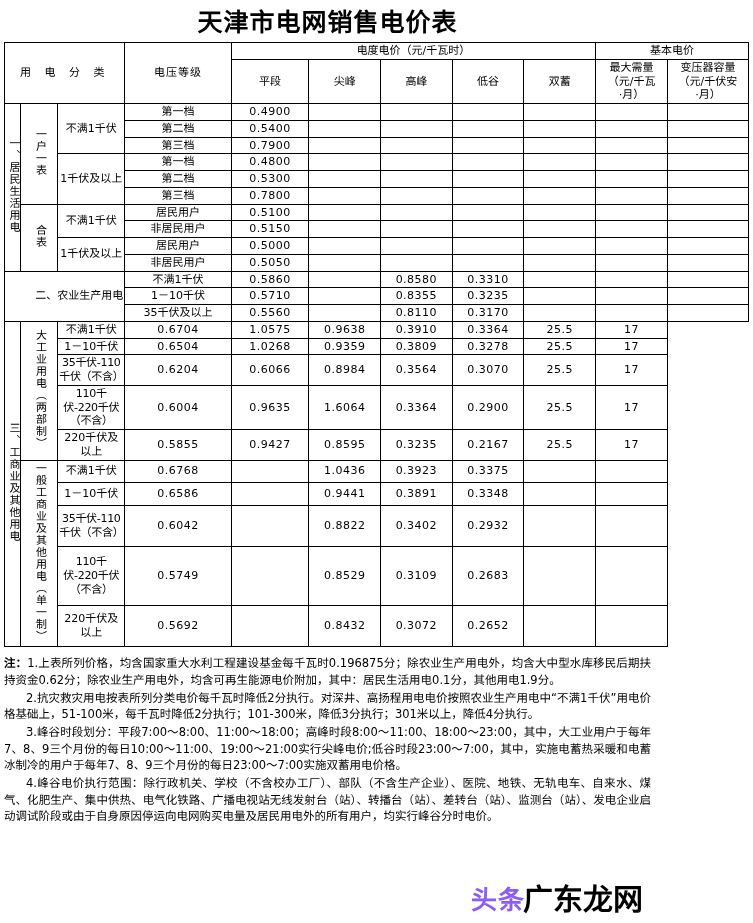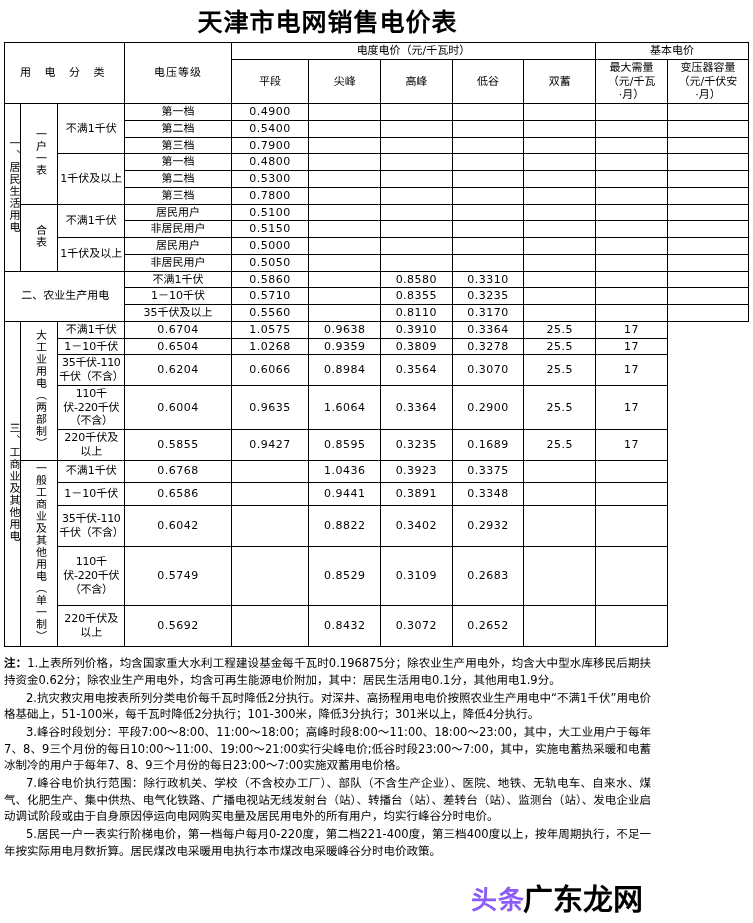--- a/index.html
+++ b/index.html
@@ -258,21 +258,21 @@
         <td class="num">0.5050</td>
         <td class="num"></td>
         <td class="num"></td>
         <td class="num"></td>
         <td class="num"></td>
         <td class="num"></td>
         <td class="num"></td>
       </tr>
 
       <tr>
-        <td rowspan="3" colspan="3" class="lbl lbl-left" style="text-align:center;padding-left:2px;">二、农业生产用电</td>
+        <td rowspan="3" colspan="3" class="lbl lbl-left" style="text-align:right;padding-left:2px;">二、农业生产用电</td>
         <td class="lbl">不满1千伏</td>
         <td class="num">0.5860</td>
         <td class="num"></td>
         <td class="num">0.8580</td>
         <td class="num">0.3310</td>
         <td class="num"></td>
         <td class="num"></td>
         <td class="num"></td>
       </tr>
       <tr>
@@ -341,21 +341,21 @@
         <td class="num">0.2900</td>
         <td class="num">25.5</td>
         <td class="num">17</td>
       </tr>
       <tr>
         <td class="lbl">220千伏及以上</td>
         <td class="num">0.5855</td>
         <td class="num">0.9427</td>
         <td class="num">0.8595</td>
         <td class="num">0.3235</td>
-        <td class="num">0.1689</td>
+        <td class="num">0.2167</td>
         <td class="num">25.5</td>
         <td class="num">17</td>
       </tr>
 
       <tr>
         <td rowspan="5" class="vert lbl-sm">
           <span class="vwrap" style="font-size:11px;">一般工商业及其他用电（单一制）</span>
         </td>
         <td class="lbl">不满1千伏</td>
         <td class="num">0.6768</td>
@@ -407,22 +407,21 @@
         <td class="num"></td>
       </tr>
 
     </tbody>
   </table>
 
   <div class="notes">
     <p><b>注：</b><span>1.上表所列价格，均含国家重大水利工程建设基金每千瓦时0.196875分；除农业生产用电外，均含大中型水库移民后期扶持资金0.62分；除农业生产用电外，均含可再生能源电价附加，其中：居民生活用电0.1分，其他用电1.9分。</span></p>
     <p class="ind">2.抗灾救灾用电按表所列分类电价每千瓦时降低2分执行。对深井、高扬程用电电价按照农业生产用电中“不满1千伏”用电价格基础上，51-100米，每千瓦时降低2分执行；101-300米，降低3分执行；301米以上，降低4分执行。</p>
     <p class="ind">3.峰谷时段划分：平段7:00～8:00、11:00～18:00；高峰时段8:00～11:00、18:00～23:00，其中，大工业用户于每年7、8、9三个月份的每日10:00～11:00、19:00～21:00实行尖峰电价;低谷时段23:00～7:00，其中，实施电蓄热采暖和电蓄冰制冷的用户于每年7、8、9三个月份的每日23:00～7:00实施双蓄用电价格。</p>
-    <p class="ind">7.峰谷电价执行范围：除行政机关、学校（不含校办工厂）、部队（不含生产企业）、医院、地铁、无轨电车、自来水、煤气、化肥生产、集中供热、电气化铁路、广播电视站无线发射台（站）、转播台（站）、差转台（站）、监测台（站）、发电企业启动调试阶段或由于自身原因停运向电网购买电量及居民用电外的所有用户，均实行峰谷分时电价。</p>
-    <p class="ind">5.居民一户一表实行阶梯电价，第一档每户每月0-220度，第二档221-400度，第三档400度以上，按年周期执行，不足一年按实际用电月数折算。居民煤改电采暖用电执行本市煤改电采暖峰谷分时电价政策。</p>
+    <p class="ind">4.峰谷电价执行范围：除行政机关、学校（不含校办工厂）、部队（不含生产企业）、医院、地铁、无轨电车、自来水、煤气、化肥生产、集中供热、电气化铁路、广播电视站无线发射台（站）、转播台（站）、差转台（站）、监测台（站）、发电企业启动调试阶段或由于自身原因停运向电网购买电量及居民用电外的所有用户，均实行峰谷分时电价。</p>
   </div>
 
   <div class="watermark">
     <span class="wm-back">头条</span>
     <span class="wm-front">广东龙网</span>
   </div>
 
 </div>
 
 </body></html>

